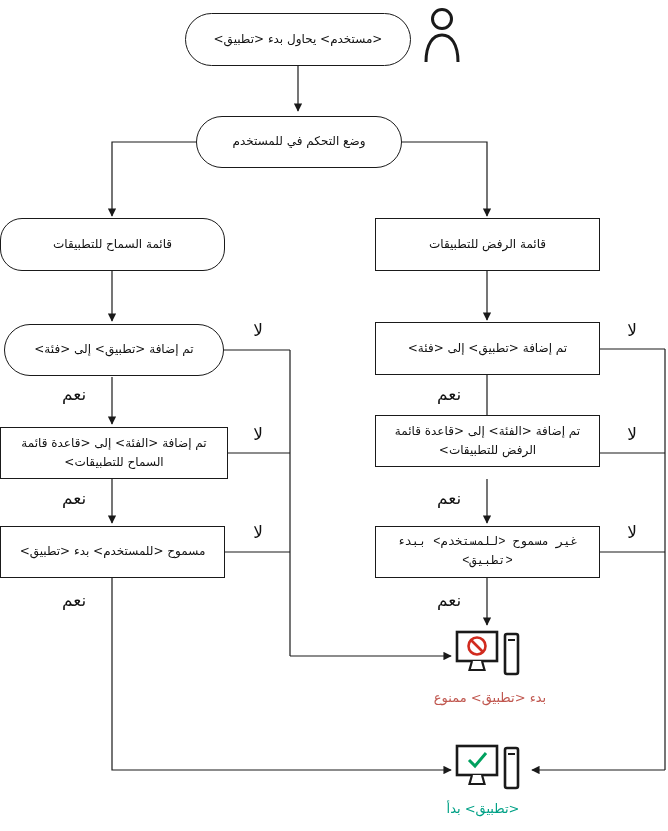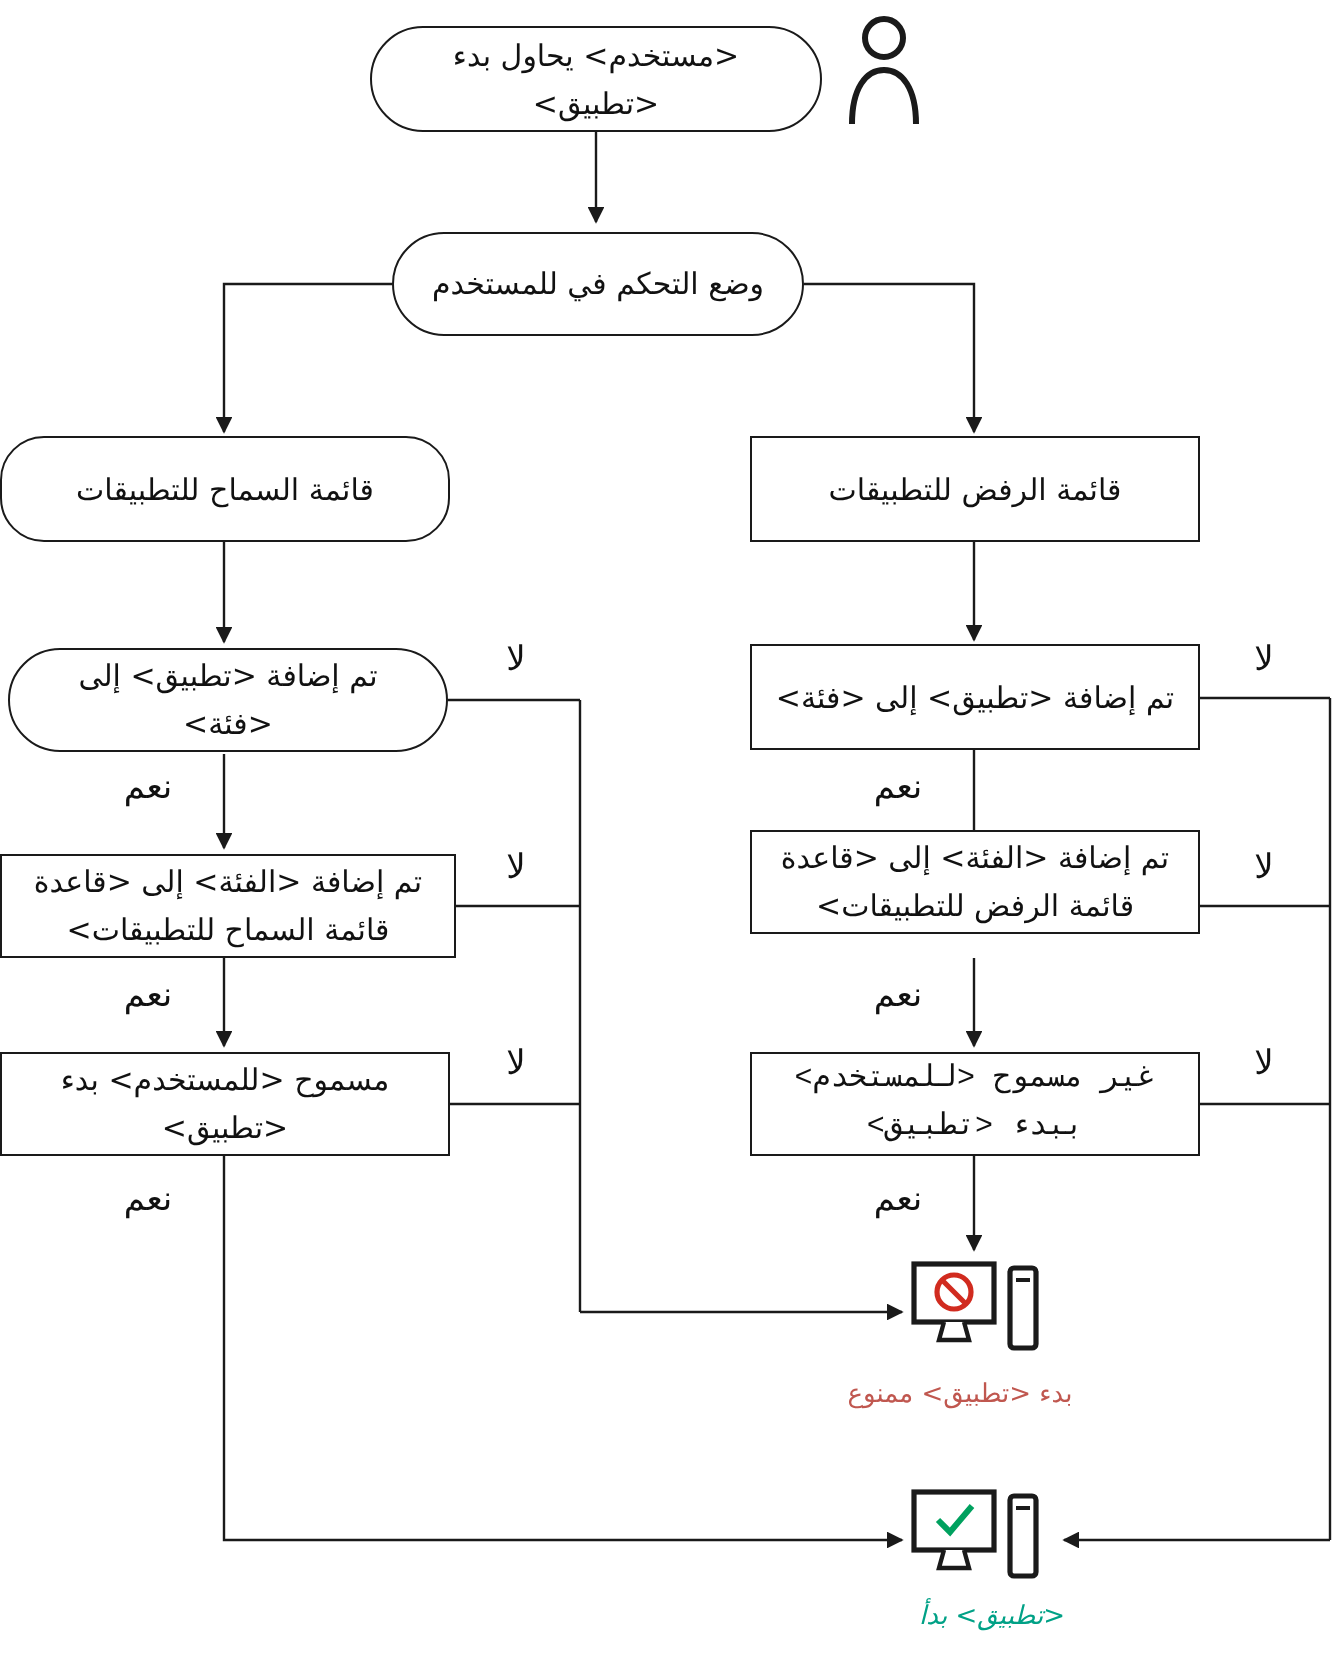--- a/index.html
+++ b/index.html
@@ -8,21 +8,21 @@
     --prohibition:#d12b1f; --check:#00a15f;
   }
   body { background:#fff; font-family:"DejaVu Sans", sans-serif; }
   .canvas { position:relative; width:668px; height:831px; background:#fff; overflow:hidden; }
   .wires { position:absolute; left:0; top:0; }
   .wire path { stroke:var(--line); stroke-width:1.2; fill:none; }
   .arrowhead { fill:var(--line); }
   .node{
     position:absolute; display:flex; align-items:center; justify-content:center;
     text-align:center; background:#fff; border:1px solid var(--line);
-    font-size:15px; color:#111; padding:15px 10px; line-height:1.6; direction:rtl;
+    font-size:12px; color:#111; padding:15px 10px; line-height:1.6; direction:rtl;
   }
   .stadium { border-radius:27px; }
   .edge-label{
     position:absolute; font-size:17px; color:#111; text-align:center; direction:rtl;
   }
   .outcome-label{
     position:absolute; text-align:center; font-size:13px; direction:rtl; line-height:1.3;
   }
   .icon { position:absolute; }
 </style>
@@ -104,24 +104,24 @@
   <div class="edge-label" style="left:431px;top:590px;width:36px;">نعم</div>
 
   <svg class="icon" style="left:455px;top:629px;" width="70" height="54" viewBox="0 0 70 54">
     <rect x="2" y="3" width="40" height="29" fill="#fff" stroke="var(--line)" stroke-width="2.6"></rect>
     <path d="M17,32 L14.5,41 H29.5 L27,32" fill="#fff" stroke="var(--line)" stroke-width="2.2"></path>
     <rect x="50" y="5" width="13" height="40" rx="2" fill="#fff" stroke="var(--line)" stroke-width="2.6"></rect>
     <line x1="53" y1="11" x2="60" y2="11" stroke="var(--line)" stroke-width="2"></line>
     <circle cx="22" cy="17" r="8.5" fill="none" stroke="var(--prohibition)" stroke-width="2.6"></circle>
     <line x1="16" y1="11" x2="28" y2="23" stroke="var(--prohibition)" stroke-width="2.6"></line>
   </svg>
-  <div class="outcome-label" style="left:400px;top:690px;width:160px;color:var(--blocked);">بدء &lt;تطبيق&gt; ممنوع</div>
+  <div class="outcome-label" style="left:410px;top:690px;width:160px;color:var(--blocked);">بدء &lt;تطبيق&gt; ممنوع</div>
 
   <svg class="icon" style="left:455px;top:743px;" width="70" height="54" viewBox="0 0 70 54">
     <rect x="2" y="3" width="40" height="29" fill="#fff" stroke="var(--line)" stroke-width="2.6"></rect>
     <path d="M17,32 L14.5,41 H29.5 L27,32" fill="#fff" stroke="var(--line)" stroke-width="2.2"></path>
     <rect x="50" y="5" width="13" height="40" rx="2" fill="#fff" stroke="var(--line)" stroke-width="2.6"></rect>
     <line x1="53" y1="11" x2="60" y2="11" stroke="var(--line)" stroke-width="2"></line>
     <path d="M14,17 L20,23 L31,10" fill="none" stroke="var(--check)" stroke-width="3"></path>
   </svg>
-  <div class="outcome-label" style="left:416px;top:801px;width:160px;color:var(--started);font-style:italic;">&lt;تطبيق&gt; بدأ</div>
+  <div class="outcome-label" style="left:403px;top:801px;width:160px;color:var(--started);">&lt;تطبيق&gt; بدأ</div>
 
 </div>
 
 </body></html>

